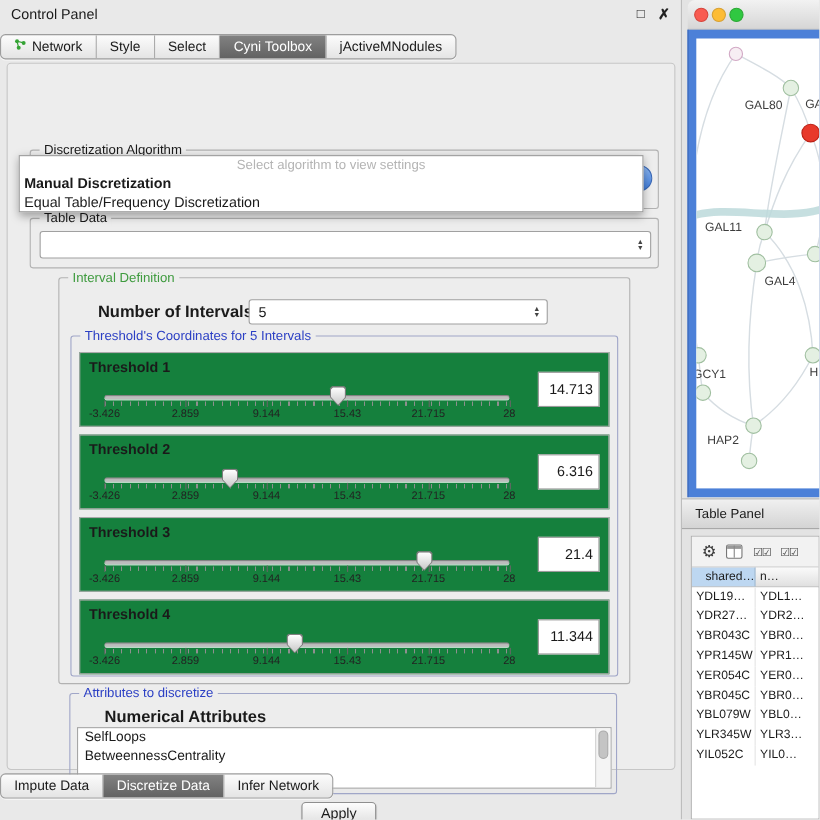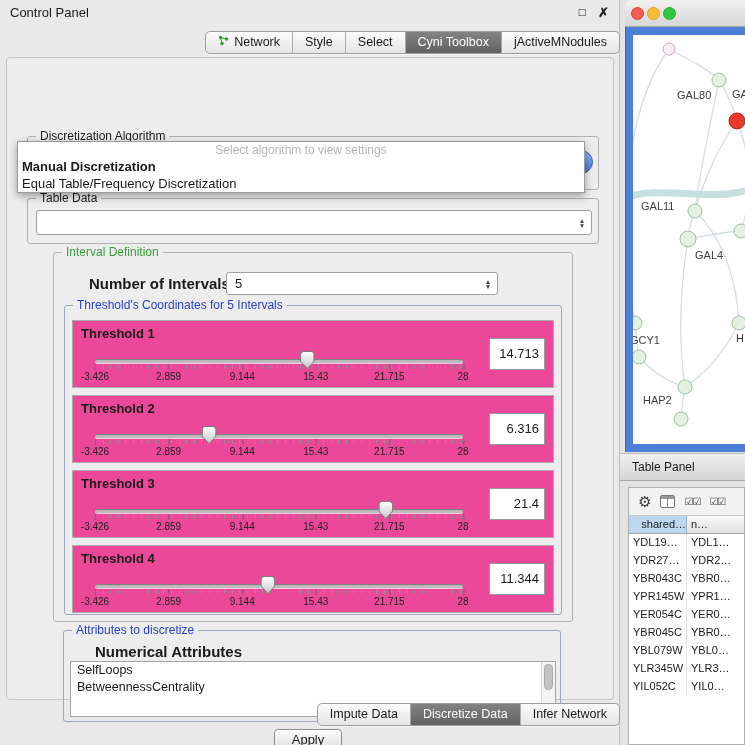--- a/index.html
+++ b/index.html
@@ -11,21 +11,21 @@
   }
   
   .control-panel { position:absolute; left:0; top:0; width:620px; height:745px;
     background:#e9e9e9; border-right:1px solid #bdbdbd; }
   .cp-titlebar { position:absolute; left:0; top:0; right:0; height:24px;
     display:flex; align-items:center; padding:0 10px; font-size:13px; }
   .cp-titlebar .spacer { flex:1; }
   .win-icon { font-size:12px; color:#222; margin-left:12px; cursor:default; }
   .win-icon.close { font-weight:bold; font-size:13px; }
 
-  .segbar { position:absolute; left:0; width:620px; display:flex; justify-content:flex-end; z-index:4; }
+  .segbar { position:absolute; left:0; width:620px; display:flex; justify-content:flex-start; z-index:4; }
   .seg { display:flex; border:1px solid #9d9d9d; border-radius:5px; overflow:hidden;
     background:linear-gradient(#fcfcfc,#e4e4e4); box-shadow:0 1px 0 rgba(255,255,255,.7); }
   .seg .tab { padding:3px 12px 4px; font-size:12.5px; color:#1a1a1a;
     border-right:1px solid #ababab; display:flex; align-items:center; gap:5px; white-space:nowrap; }
   .seg .tab:last-child { border-right:none; }
   .seg .tab.selected { background:linear-gradient(#828282,#626262); color:#fff; }
   .top-segbar { top:31px; }
   .bottom-segbar { top:703px; }
 
   .cp-body { position:absolute; left:6px; top:57px; width:608px; height:643px;
@@ -52,21 +52,21 @@
   .combo { position:absolute; background:#fff; border:1px solid #a0a0a0; border-radius:3px; font-size:13px; }
   .combo .cval { position:absolute; left:8px; top:0; line-height:22px; white-space:nowrap; }
   .combo .stepper { position:absolute; right:3px; top:0; bottom:0; width:12px;
     display:flex; flex-direction:column; align-items:center; justify-content:center; color:#444; }
   .combo .stepper span { font-size:6.5px; line-height:5px; }
 
   .bold-label { position:absolute; font-size:15px; font-weight:bold; white-space:nowrap;margin-left:21px; }
 
   
   .thr-box { position:absolute; left:7px; width:482px; height:68px;
-    border:1px solid #aaaaaa; background:#ec4899; }
+    border:1px solid #aaaaaa; background:#15803d; }
   .thr-label { position:absolute; left:8px; top:5px; font-size:13px; font-weight:bold; }
   .slider { position:absolute; left:22px; top:38px; width:368px; height:26px; }
   .track { position:absolute; left:0; right:0; top:0; height:4px; background:#bdbdbd; border-radius:2px;
     box-shadow:inset 0 1px 1px rgba(0,0,0,.35), 0 1px 0 rgba(255,255,255,.7); }
   .ticks { position:absolute; left:0; right:0; top:6px; height:4px;
     background-image:repeating-linear-gradient(90deg,#8f8f8f 0 1px,transparent 1px 7.6px); }
   .scale { position:absolute; left:0; right:0; top:12px; height:12px; font-size:10px; color:#222; }
   .scale span { position:absolute; transform:translateX(-50%); white-space:nowrap; }
   .scale span::before { content:""; position:absolute; left:50%; top:-7px; width:1px; height:6px; background:#666; }
   .s0{left:0%} .s1{left:20%} .s2{left:40%} .s3{left:60%} .s4{left:80%} .s5{left:100%}

